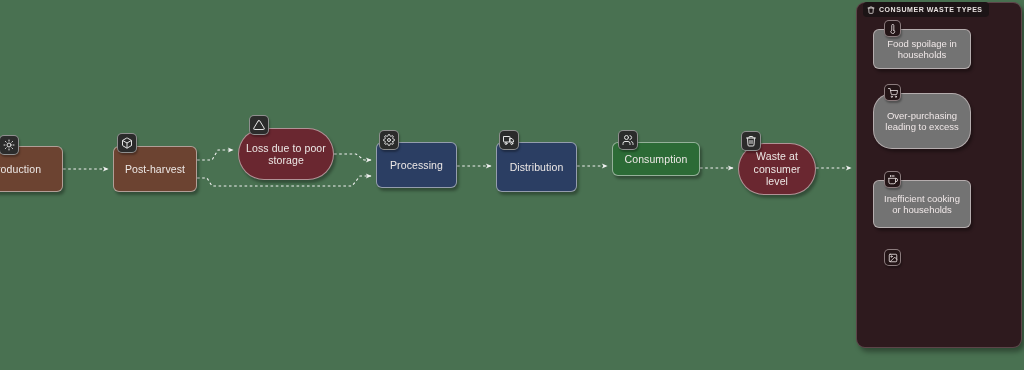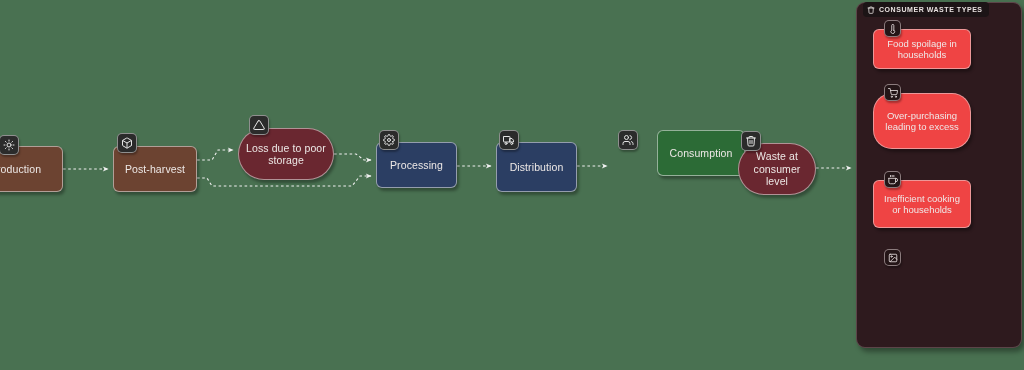--- a/index.html
+++ b/index.html
@@ -104,21 +104,21 @@
     font-weight: bold;
     white-space: nowrap;
   }
   #panel-header svg { width: 8px; height: 8px; display: block; }
 
   .panel-card {
     position: absolute;
     left: 16px;
     width: 98px;
     box-sizing: border-box;
-    background: #ef4444;
+    background: #737373;
     border: 1.1px solid rgba(235,220,222,0.55);
     border-radius: 6px;
     box-shadow: 2px 3px 3px rgba(0,0,0,0.32);
     color: #EFE7E7;
     font-size: 9.5px;
     line-height: 11.5px;
     text-align: center;
     display: flex;
     align-items: center;
     justify-content: center;
@@ -214,21 +214,21 @@
   </div>
   <div class="node-icon" style="left:499px; top:130px;">
     <svg viewBox="0 0 24 24" fill="none" stroke="currentColor" stroke-width="2" stroke-linecap="round" stroke-linejoin="round">
       <rect x="1" y="5" width="13" height="11" rx="1"></rect>
       <path d="M14 9h4l3 3.5V16h-7z"></path>
       <circle cx="6" cy="19" r="2"></circle>
       <circle cx="17.5" cy="19" r="2"></circle>
     </svg>
   </div>
 
-  <div class="node c-green" style="left:612px; top:130px; width:88px; height:46px;margin-left:45px;">
+  <div class="node c-green" style="left:612px; top:142px; width:88px; height:34px;">
     <span class="label">Consumption</span>
   </div>
   <div class="node-icon" style="left:618px; top:130px;">
     <svg viewBox="0 0 24 24" fill="none" stroke="currentColor" stroke-width="2" stroke-linecap="round" stroke-linejoin="round">
       <path d="M16 21v-2a4 4 0 0 0-4-4H6a4 4 0 0 0-4 4v2"></path>
       <circle cx="9" cy="7" r="4"></circle>
       <path d="M22 21v-2a4 4 0 0 0-3-3.87M16 3.13A4 4 0 0 1 16 11"></path>
     </svg>
   </div>
 

